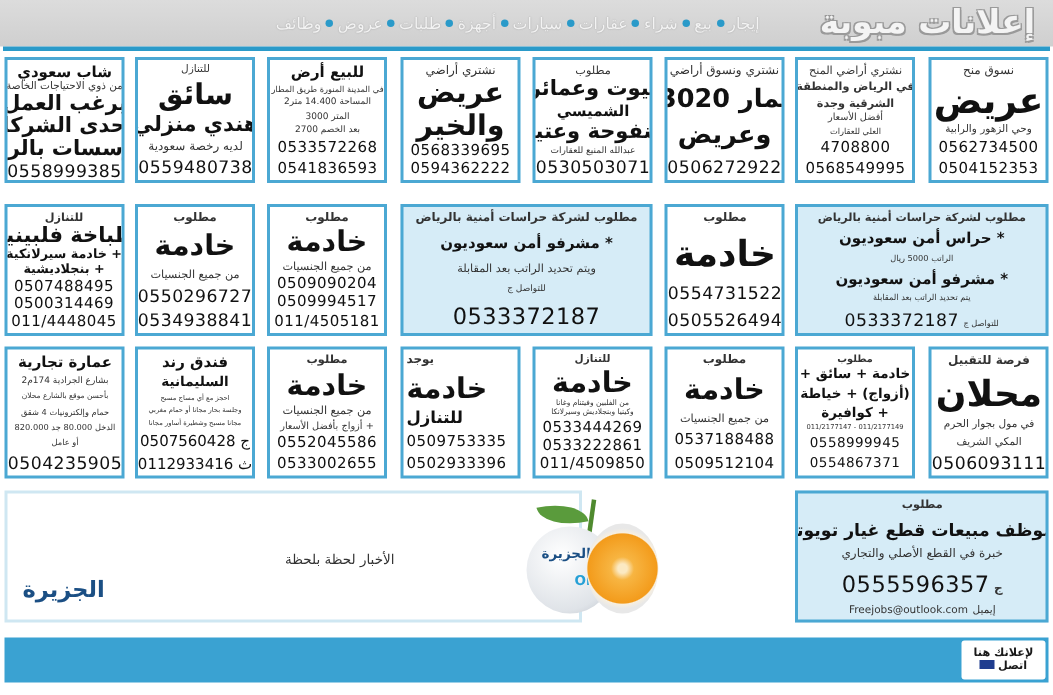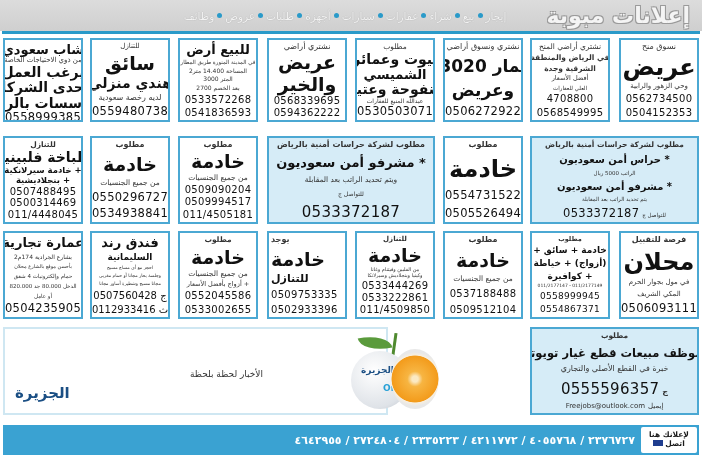--- a/index.html
+++ b/index.html
@@ -27,21 +27,21 @@
   .ad {
     position: absolute; border: 2px solid #4ba8d3; background: #fff;
     direction: rtl; text-align: center; overflow: hidden;
     display: flex; flex-direction: column; align-items: center; justify-content: space-between;
     padding: 3px 2px 2px;
   }
   .ad.blue { background: #d6ecf7; }
   .ad .line { display: block; white-space: nowrap; line-height: 1.1; }
   .s  { font-size: 7px; color: #333; }
   .m  { font-size: 14px; font-weight: bold; }
-  .l  { font-size: 13px; font-weight: bold; }
+  .l  { font-size: 10px; font-weight: bold; }
   .xl { font-size: 19px; font-weight: bold; letter-spacing: 1px; }
   .xxl{ font-size: 24px; font-weight: bold; letter-spacing: 1px; }
   .ph { font-family: "DejaVu Sans", sans-serif; font-size: 11.5px; direction: ltr; color: #111; letter-spacing: 0.3px; }
   .ph.big { font-size: 15px; }
   .ph.sm { font-size: 10px; }
 
   
   .banner {
     position: absolute; left: 3px; top: 327px; width: 385px; height: 88px;
     border: 2px solid #cfe7f2; background: #fff;
@@ -308,15 +308,14 @@
 
 <div class="footer">
   <div class="contact">
     <span>لإعلانك هنا</span>
     <span class="cl2">
         <span>اتصل</span>
         <span class="phone-icon"></span>
       </span>
   </div>
   <div class="nums">
-    <span class="row">٢٣٧٦٧٢٧ / ٤٠٥٥٧٦٨ / ٤٢١١٧٧٢ / ٢٣٣٥٢٢٣ / ٢٧٢٤٨٠٤ / ٤٦٤٢٩٥٥</span>
   </div>
 </div>
 
 </body></html>

